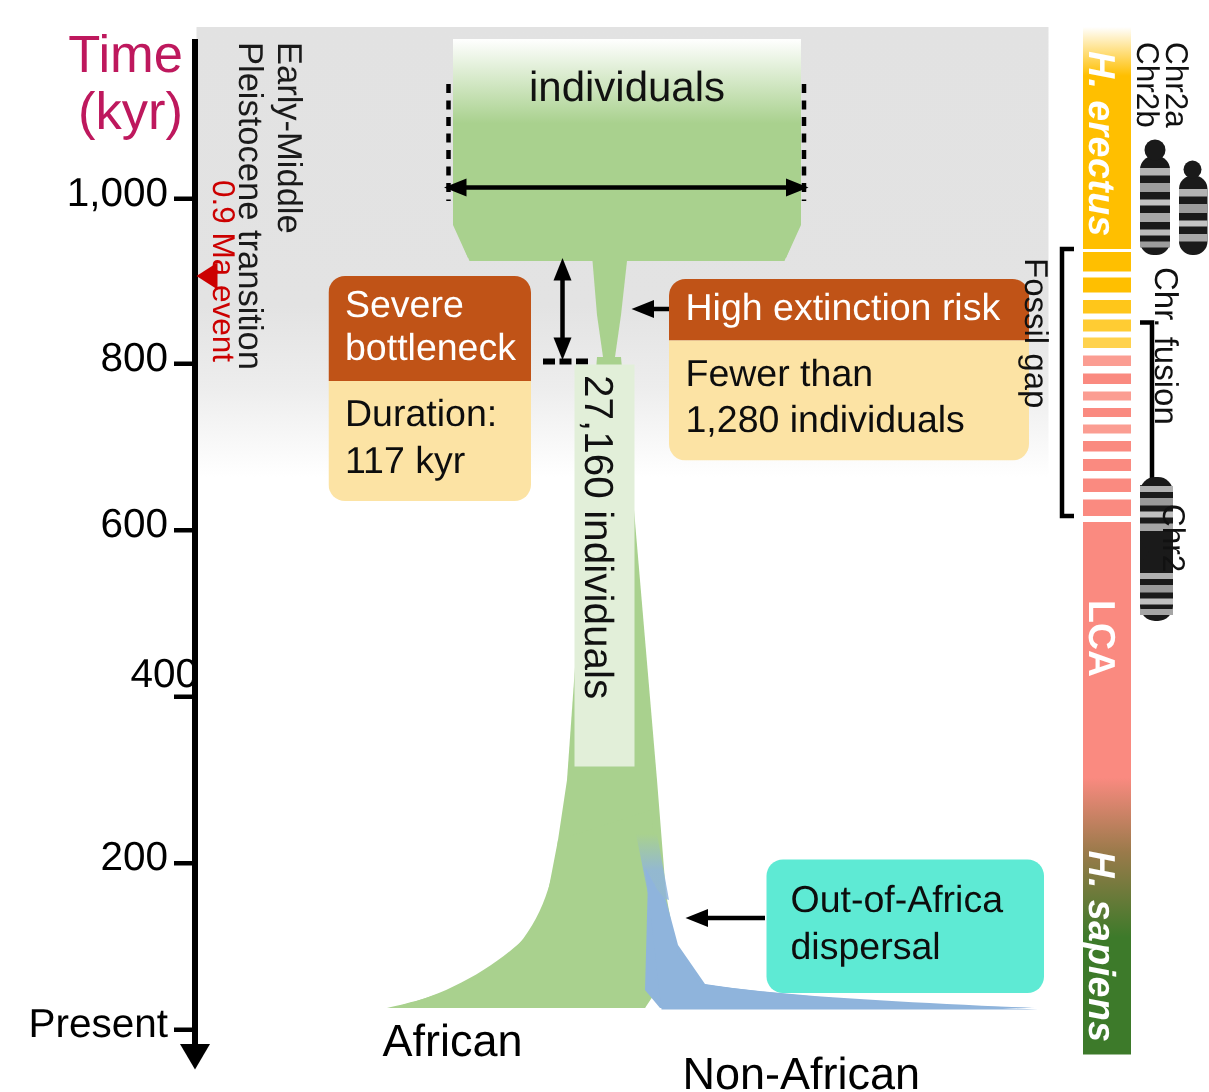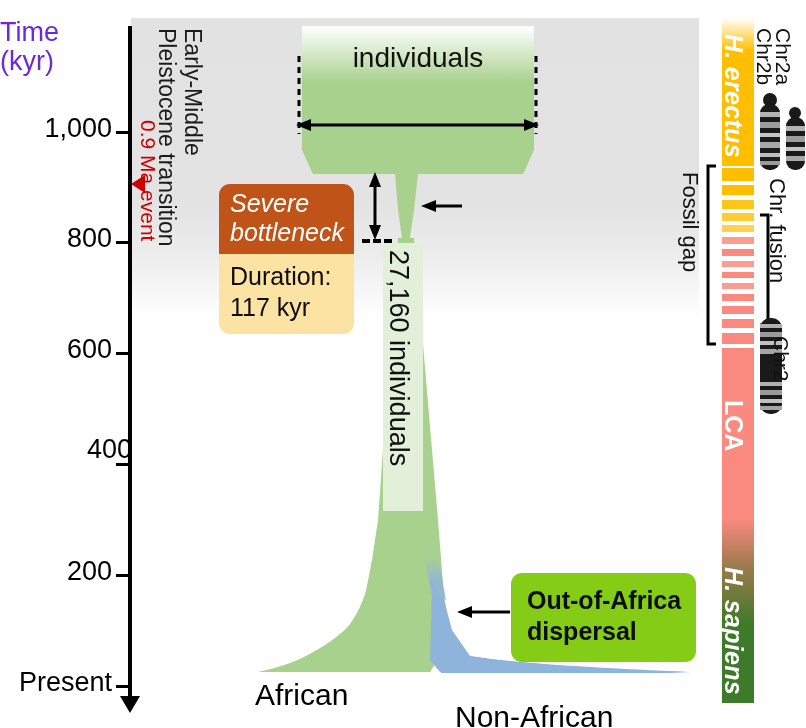--- a/index.html
+++ b/index.html
@@ -1,34 +1,34 @@
 <!DOCTYPE html>
 <html><head>
 <meta charset="utf-8">
 <style>
   html,body{margin:0;padding:0;background:#fff;}
   body{font-family:"Liberation Sans",sans-serif;}
   #fig{position:relative;width:806px;height:728px;background:#fff;overflow:hidden;}
 
-  .axis-title{position:absolute;font-size:27px;color:#6d28d9;text-align:left;line-height:1.08;}
+  .axis-title{position:absolute;font-size:35px;color:#be185d;text-align:right;line-height:1.08;}
   .tick-label{position:absolute;font-size:27px;color:#000;text-align:right;white-space:nowrap;}
   .tick-mark{position:absolute;background:#000;height:3px;}
   .axis-line{position:absolute;background:#000;width:4px;}
 
   .vtext{position:absolute;transform-origin:0 0;white-space:nowrap;}
   .rot90{transform:rotate(90deg);}
 
   .epoch-band{position:absolute;background:linear-gradient(to bottom,#e2e2e2 0%,#e3e3e3 62%,#ededed 80%,#ffffff 100%);}
   .epoch-label{font-size:23px;color:#1a1a1a;line-height:1.18;}
   .event-label{font-size:21px;color:#cc0000;font-weight:400;}
 
   .callout{position:absolute;border-radius:11px;overflow:hidden;box-shadow:none;}
   .callout .hd{font-size:25px;color:#fff;padding:5px 11px 7px 11px;line-height:1.16;}
   .callout .bd{font-size:25px;color:#0d0d0d;padding:7px 11px 10px 11px;line-height:1.25;}
-  .callout.plain{background:#84cc16;font-weight:bold;}
+  .callout.plain{background:#5eead4;}
   .callout.plain .bd{padding:12px 14px 14px 16px;}
 
   .pop-label-top{position:absolute;font-size:28px;color:#111;text-align:center;line-height:1.16;}
   .bottom-label{position:absolute;font-size:30px;color:#000;text-align:left;}
   .dash-h{position:absolute;border-top:4px dashed #000;}
 
   .chrom-label{font-size:21px;color:#111;}
   .species-label{font-size:25px;color:#fff;font-style:italic;font-weight:bold;letter-spacing:.3px;}
   .lca-label{font-size:25px;color:#fff;font-weight:bold;}
   .bracket-label{font-size:22px;color:#111;}
@@ -150,27 +150,34 @@
   <div class="pop-label-top" style="left:318px;top:42px;width:200px;">
     <div>individuals</div>
   </div>
 
   <div style="position:absolute;left:383px;top:243px;width:40px;height:268px;background:#e2efd9;"></div>
   <div class="vtext rot90" style="left:414px;top:250px;">
     <div style="font-size:27px;color:#111;">27,160 individuals</div>
   </div>
 
   <div class="callout" style="left:219px;top:184px;width:135px;">
-    <div class="hd" style="background:#c05317;font-style:italic;">Severe bottleneck</div>
+    <div class="hd" style="background:#c05317;">Severe bottleneck</div>
     <div class="bd" style="background:#fce3a4;">
       <div>Duration:</div>
       <div>117 kyr</div>
     </div>
   </div>
 
+  <div class="callout" style="left:446px;top:186px;width:240px;">
+    <div class="hd" style="background:#c05317;white-space:nowrap;">High extinction risk</div>
+    <div class="bd" style="background:#fce3a4;">
+      <div>Fewer than</div>
+      <div>1,280 individuals</div>
+    </div>
+  </div>
 
   <div class="callout plain" style="left:511px;top:573px;width:185px;">
     <div class="bd">
       <div>Out-of-Africa</div>
       <div>dispersal</div>
     </div>
   </div>
 
   <div class="bottom-label" style="left:255px;top:678px;width:190px;">African</div>
   <div class="bottom-label" style="left:455px;top:700px;width:260px;">Non-African</div>

